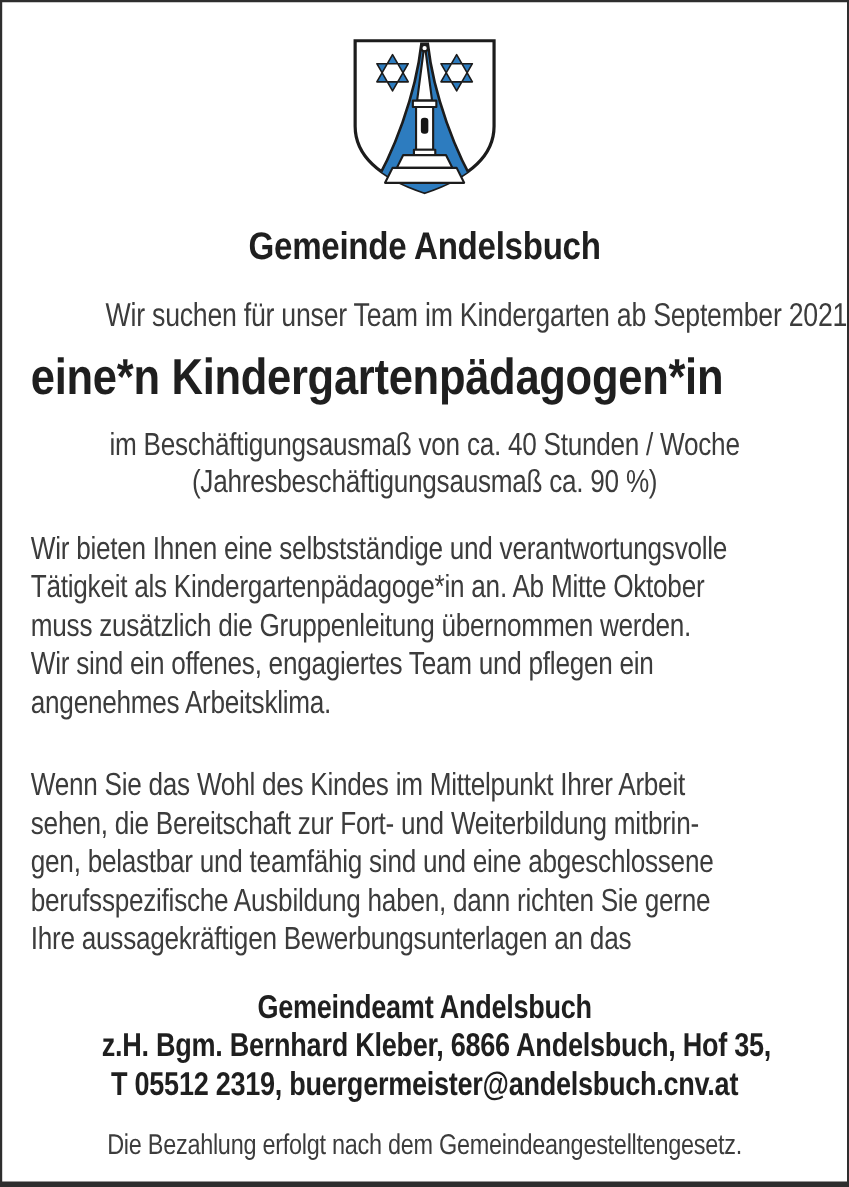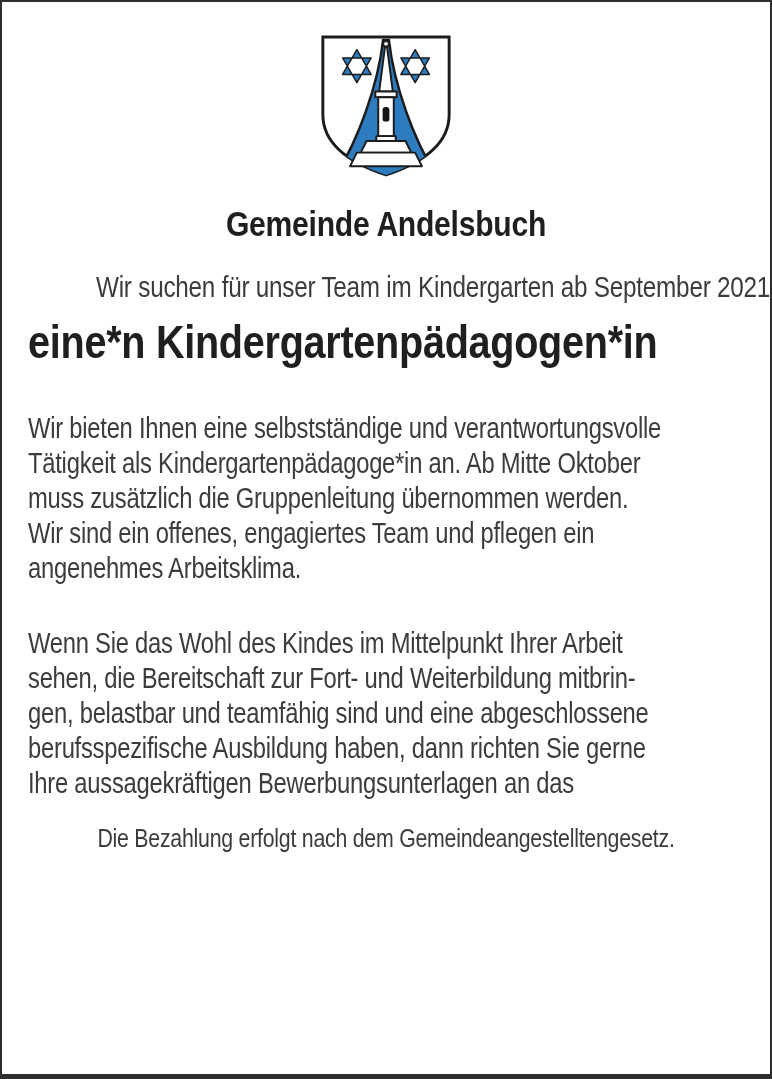--- a/index.html
+++ b/index.html
@@ -28,21 +28,21 @@
   .ln{white-space:nowrap;transform:scaleX(0.82);}
   .ln.left{transform-origin:0 50%;text-align:left;}
   .ln.center{transform-origin:50% 50%;text-align:center;}
   .ln.sx86{transform:scaleX(0.86);}
   .ln.sx81{transform:scaleX(0.81);}
 
   .title{margin-top:24px;font-size:35px;font-weight:bold;color:var(--heading_color,#222);line-height:40px;}
   .intro{margin-top:25px;font-size:30px;line-height:36px;}
   .headline{margin-top:11px;font-size:46px;font-weight:bold;color:var(--heading_color,#222);line-height:52px;}
   .hours{margin-top:21px;font-size:29px;line-height:33px;}
-  .para1{margin-top:43px;font-size:29px;line-height:35px;}
+  .para1{margin-top:27px;font-size:29px;line-height:35px;}
   .para2{margin-top:40px;font-size:29px;line-height:35px;}
   .contact{margin-top:26px;font-size:30px;font-weight:bold;color:var(--heading_color,#222);line-height:35px;}
   .footer{margin-top:21px;font-size:26px;line-height:32px;}
 </style>
 </head>
 <body>
 
 <div class="page">
 
   <div class="crest-wrap">
@@ -70,33 +70,42 @@
       </g>
     </svg>
   </div>
 
   <div class="title ln center sx86">Gemeinde Andelsbuch</div>
 
   <div class="intro ln center sx81">Wir suchen für unser Team im Kindergarten ab September 2021</div>
 
   <div class="headline ln left sx86">eine*n Kindergartenpädagogen*in</div>
 
+  <div class="hours">
+    <div class="ln center">im Beschäftigungsausmaß von ca. 40 Stunden / Woche</div>
+    <div class="ln center">(Jahresbeschäftigungsausmaß ca. 90 %)</div>
+  </div>
 
   <div class="para1">
     <div class="ln left">Wir bieten Ihnen eine selbstständige und verantwortungsvolle</div>
     <div class="ln left">Tätigkeit als Kindergartenpädagoge*in an. Ab Mitte Oktober</div>
     <div class="ln left">muss zusätzlich die Gruppenleitung übernommen werden.</div>
     <div class="ln left">Wir sind ein offenes, engagiertes Team und pflegen ein</div>
     <div class="ln left">angenehmes Arbeitsklima.</div>
   </div>
 
   <div class="para2">
     <div class="ln left">Wenn Sie das Wohl des Kindes im Mittelpunkt Ihrer Arbeit</div>
     <div class="ln left">sehen, die Bereitschaft zur Fort- und Weiterbildung mitbrin-</div>
     <div class="ln left">gen, belastbar und teamfähig sind und eine abgeschlossene</div>
     <div class="ln left">berufsspezifische Ausbildung haben, dann richten Sie gerne</div>
     <div class="ln left">Ihre aussagekräftigen Bewerbungsunterlagen an das</div>
   </div>
 
+  <div class="contact">
+    <div class="ln center">Gemeindeamt Andelsbuch</div>
+    <div class="ln center">z.H. Bgm. Bernhard Kleber, 6866 Andelsbuch, Hof 35,</div>
+    <div class="ln center">T 05512 2319, buergermeister@andelsbuch.cnv.at</div>
+  </div>
 
   <div class="footer ln center">Die Bezahlung erfolgt nach dem Gemeindeangestelltengesetz.</div>
 
 </div>
 
 </body></html>

